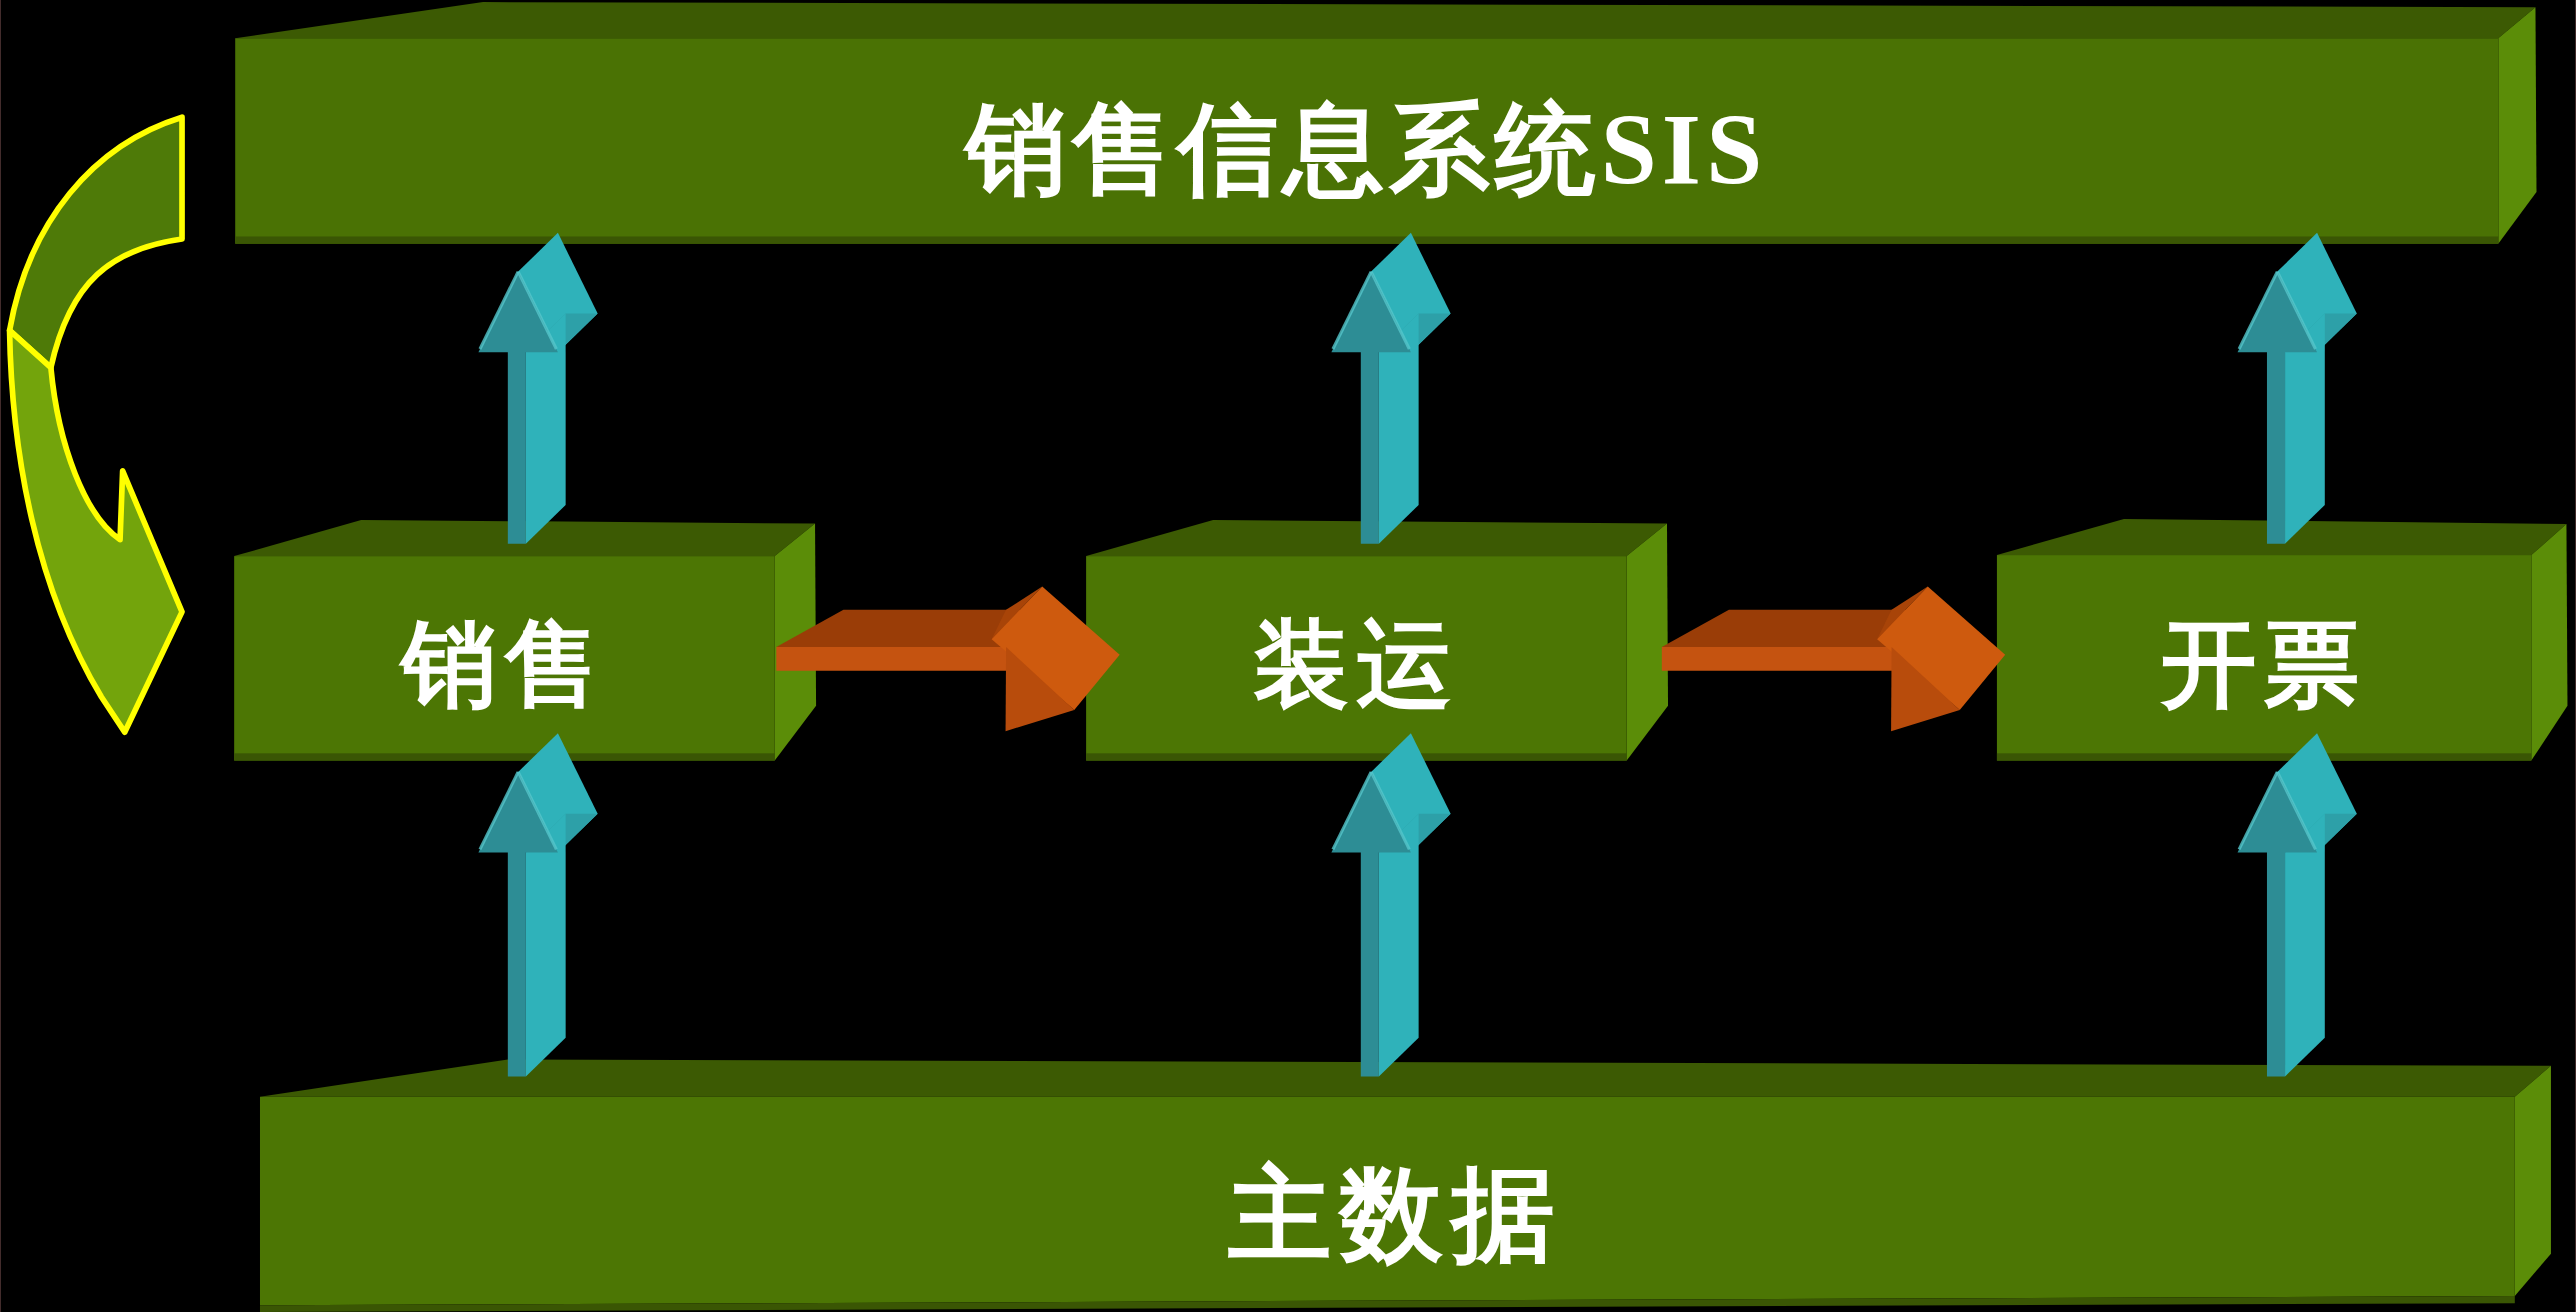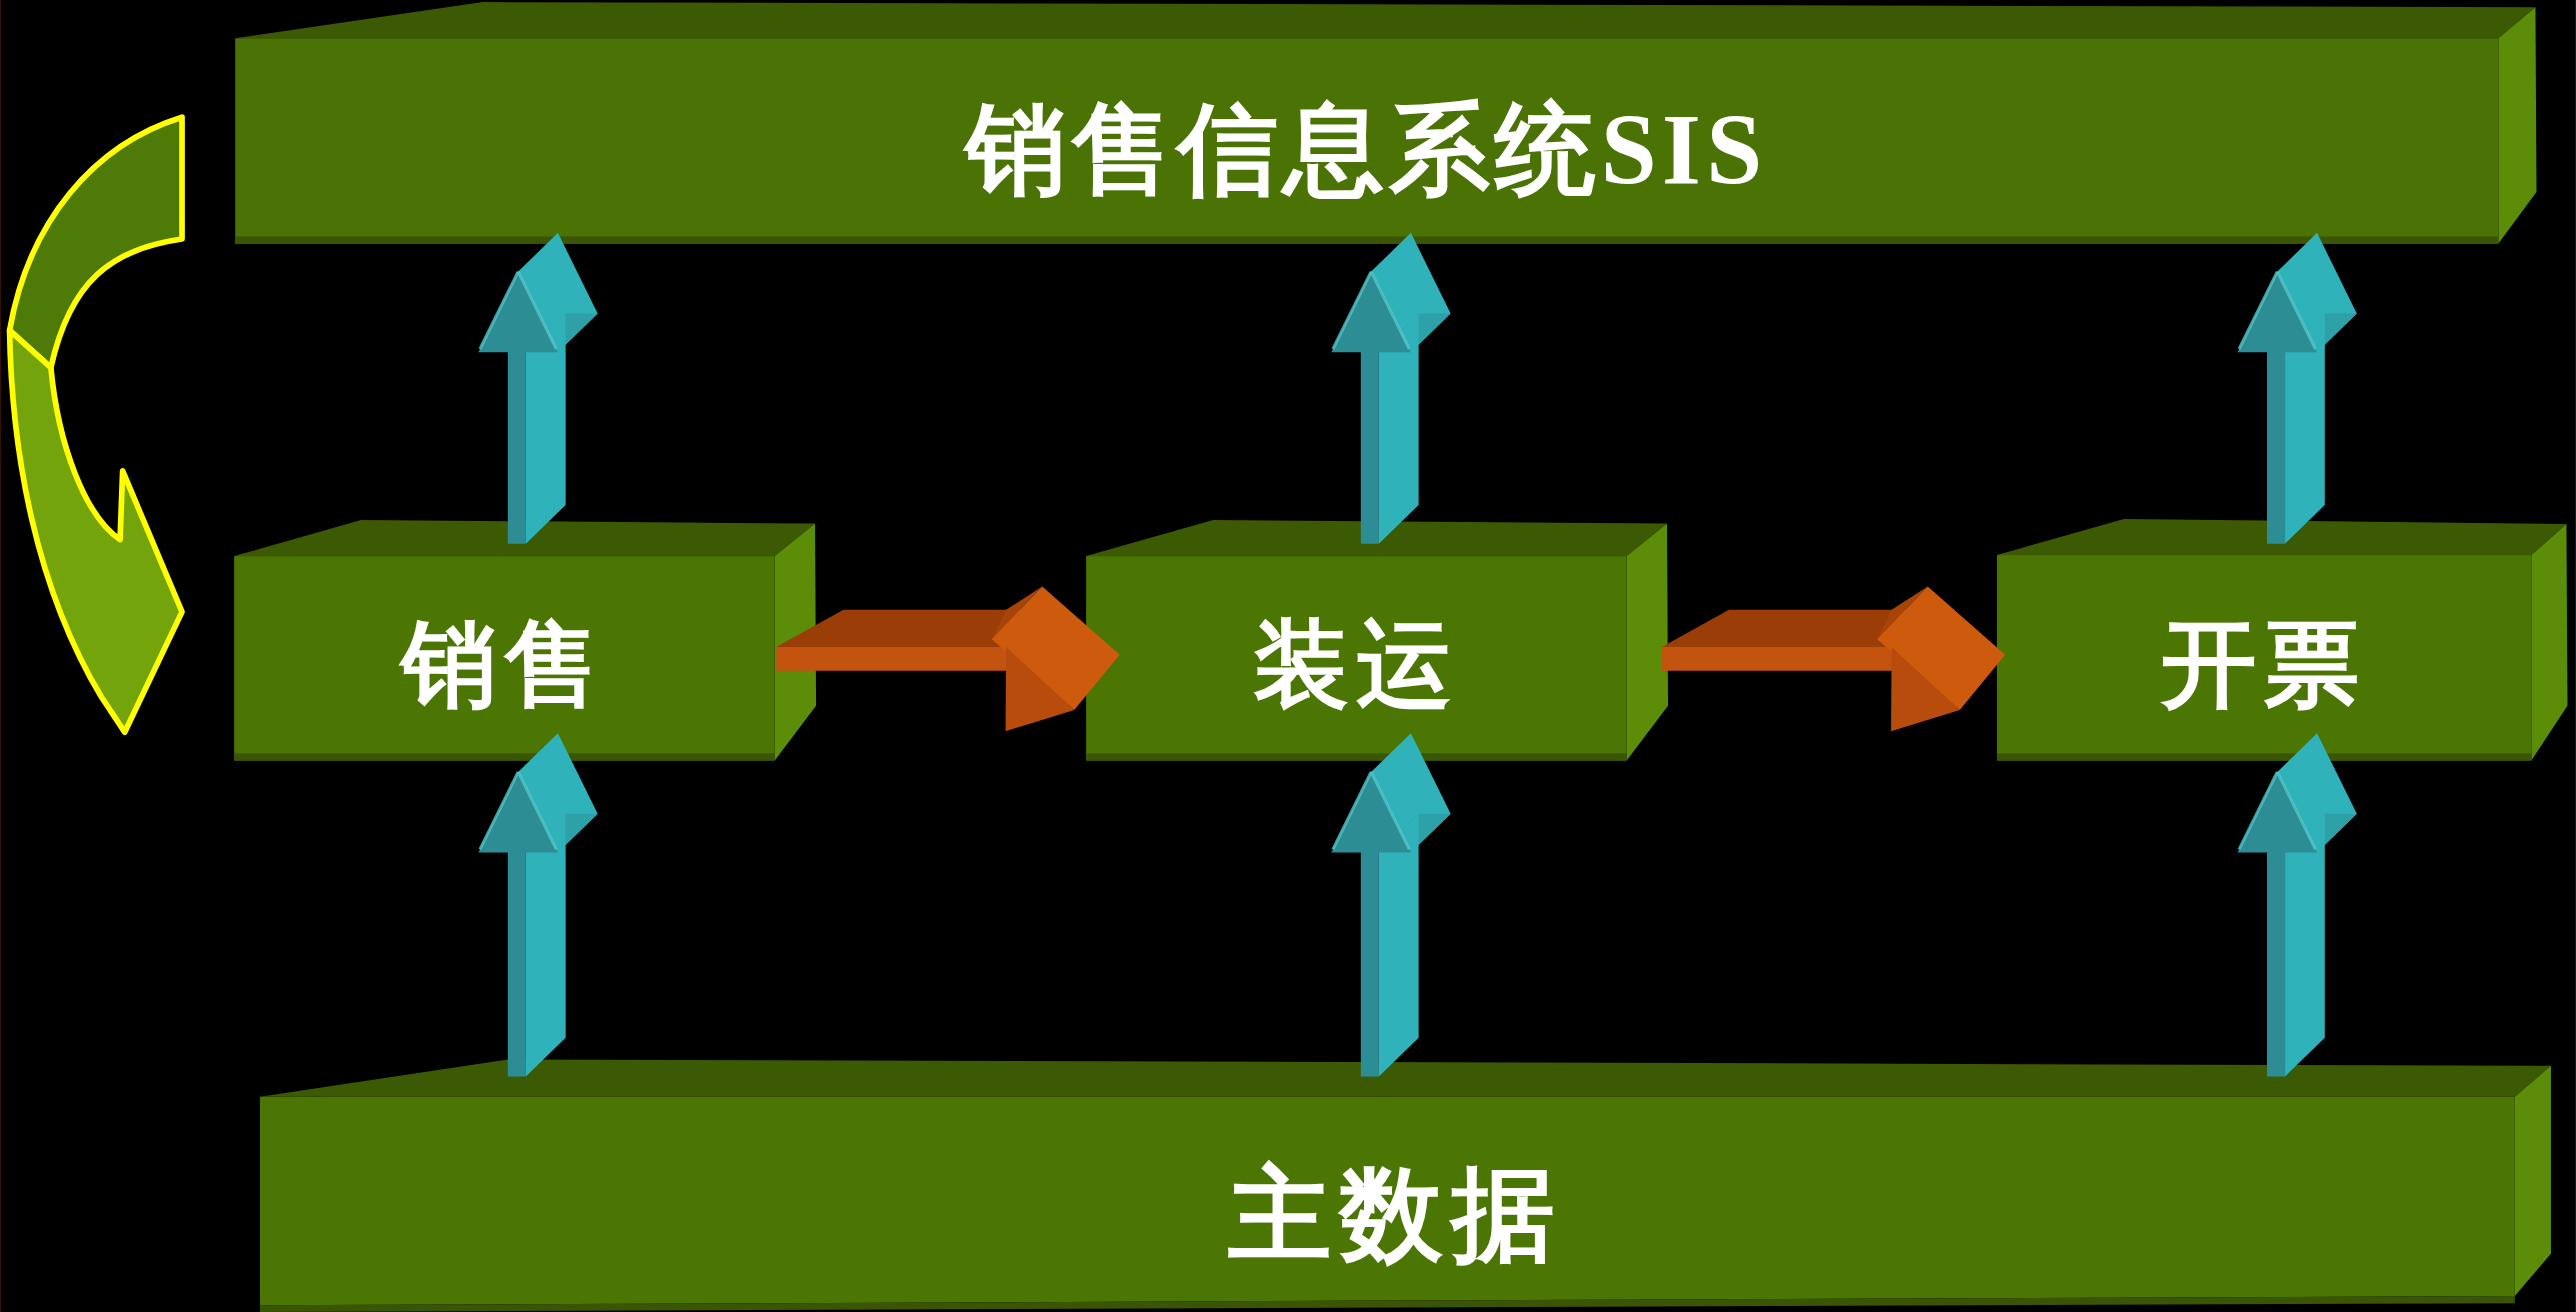--- a/index.html
+++ b/index.html
@@ -1,16 +1,16 @@
 <!DOCTYPE html>
 <html style="font-size:8.3px"><head>
 <meta charset="utf-8">
 <style>
   html,body{margin:0;padding:0;background:#000;}
-  .stage{position:relative;width:2576px;height:1312px;background:#c2410c;overflow:hidden;}
+  .stage{position:relative;width:2576px;height:1312px;background:#fca5a5;overflow:hidden;}
   svg{display:block;width:2576px;height:1312px;}
   text{font-family:"Liberation Serif","DejaVu Serif",serif;font-weight:bold;fill:#fff;}
   .title-text{font-size:195px;letter-spacing:10px;}
   .box-text{font-size:185px;letter-spacing:14px;}
   .bottom-text{font-size:200px;letter-spacing:16px;}
 </style>
 </head>
 <body>
 
 <div class="stage">

